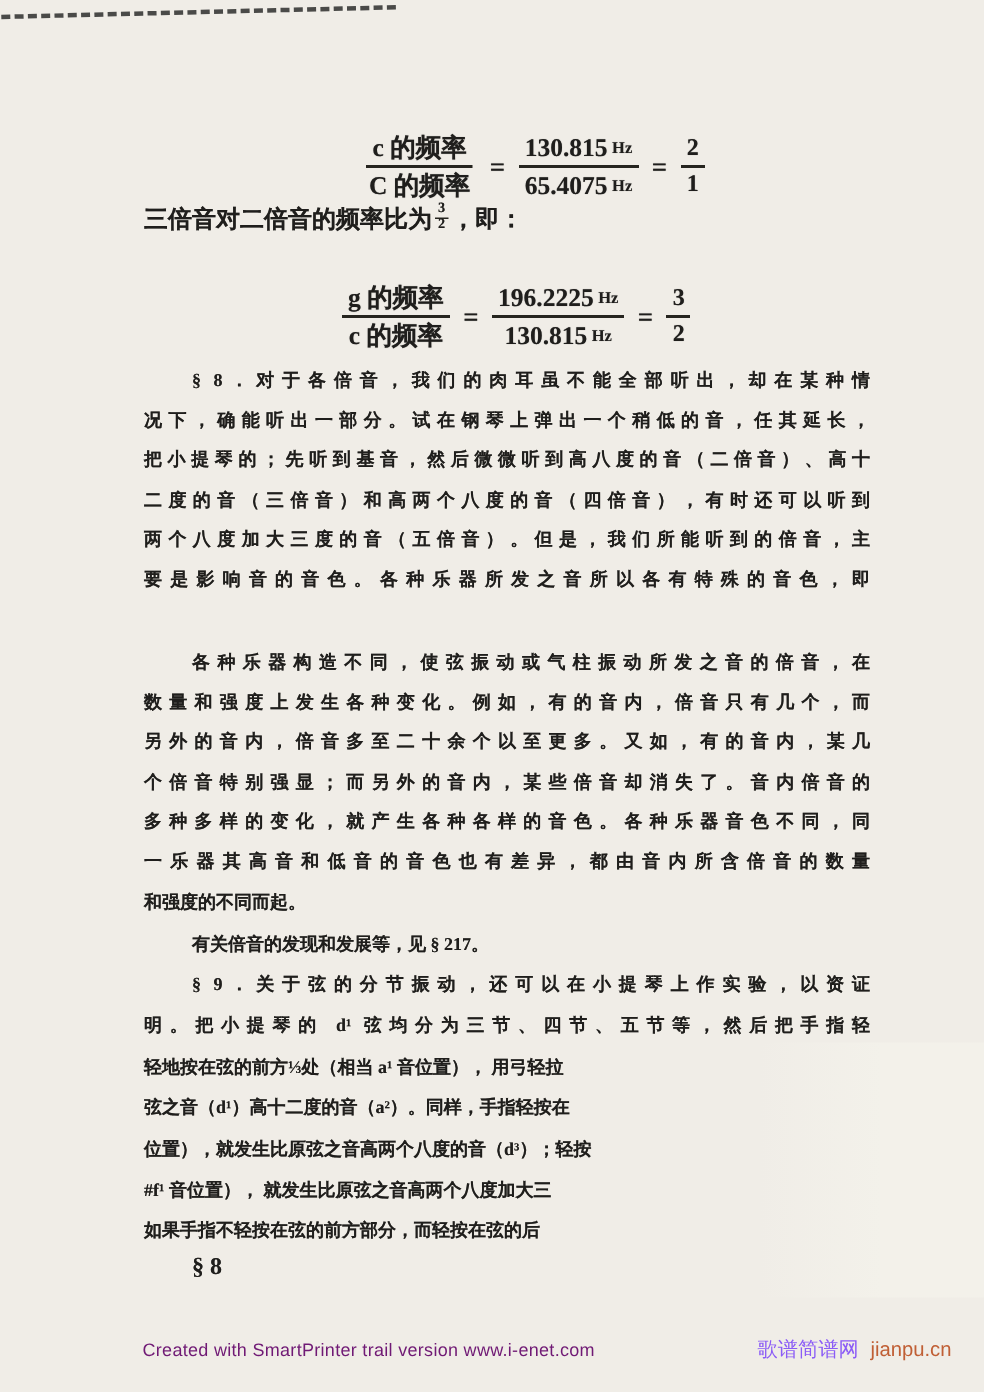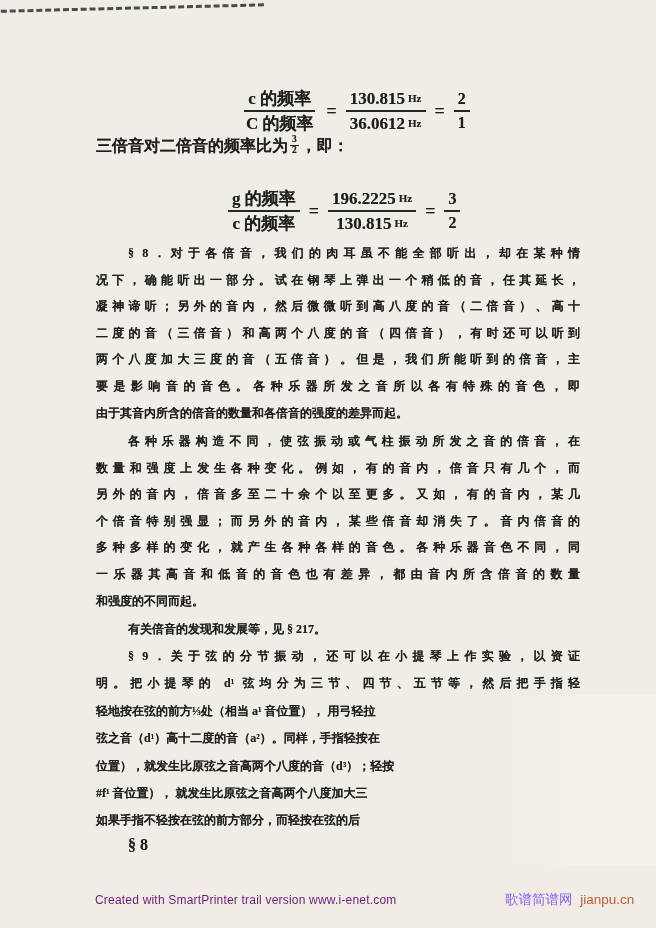--- a/index.html
+++ b/index.html
@@ -87,21 +87,21 @@
   <div class="tear"></div>
 
   <div class="formula f1">
     <span class="frac">
       <span class="num">c 的频率</span>
       <span class="den">C 的频率</span>
     </span>
     <span class="eq">=</span>
     <span class="frac">
       <span class="num"><span>130.815</span><span class="unit">Hz</span></span>
-      <span class="den"><span>36.0612</span><span class="unit">Hz</span></span>
+      <span class="den"><span>65.4075</span><span class="unit">Hz</span></span>
     </span>
     <span class="eq">=</span>
     <span class="frac res">
       <span class="num">2</span>
       <span class="den">1</span>
     </span>
   </div>
 
   <div class="ratio">
     <span>三倍音对二倍音的频率比为</span>
@@ -125,25 +125,24 @@
     <span class="eq">=</span>
     <span class="frac res">
       <span class="num">3</span>
       <span class="den">2</span>
     </span>
   </div>
 
   <div class="block p8">
     <div class="bodyline jz ind">§ 8．对于各倍音，我们的肉耳虽不能全部听出，却在某种情</div>
     <div class="bodyline jz">况下，确能听出一部分。试在钢琴上弹出一个稍低的音，任其延长，</div>
-    <div class="bodyline jz">凝神谛听；另外的音内，然后微微听到高八度的音（二倍音）、高十</div>
+    <div class="bodyline jz">把小提琴的；先听到基音，然后微微听到高八度的音（二倍音）、高十</div>
     <div class="bodyline jz">二度的音（三倍音）和高两个八度的音（四倍音），有时还可以听到</div>
     <div class="bodyline jz">两个八度加大三度的音（五倍音）。但是，我们所能听到的倍音，主</div>
     <div class="bodyline jz">要是影响音的音色。各种乐器所发之音所以各有特殊的音色，即</div>
-    <div class="bodyline">由于其音内所含的倍音的数量和各倍音的强度的差异而起。</div>
   </div>
 
   <div class="block p2">
     <div class="bodyline jz ind">各种乐器构造不同，使弦振动或气柱振动所发之音的倍音，在</div>
     <div class="bodyline jz">数量和强度上发生各种变化。例如，有的音内，倍音只有几个，而</div>
     <div class="bodyline jz">另外的音内，倍音多至二十余个以至更多。又如，有的音内，某几</div>
     <div class="bodyline jz">个倍音特别强显；而另外的音内，某些倍音却消失了。音内倍音的</div>
     <div class="bodyline jz">多种多样的变化，就产生各种各样的音色。各种乐器音色不同，同</div>
     <div class="bodyline jz">一乐器其高音和低音的音色也有差异，都由音内所含倍音的数量</div>
     <div class="bodyline">和强度的不同而起。</div>

